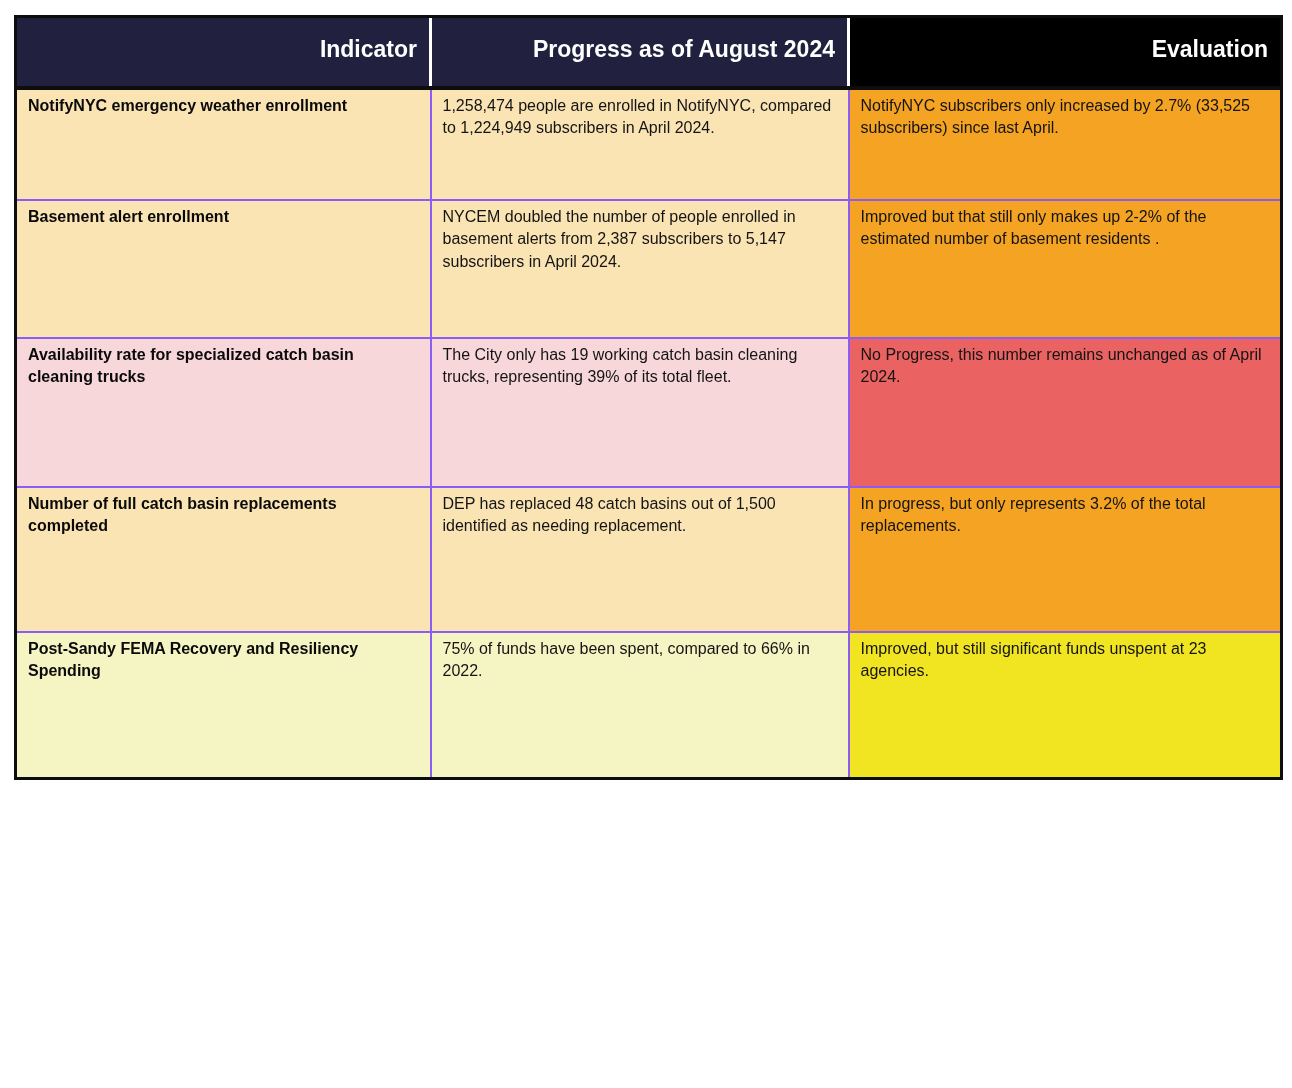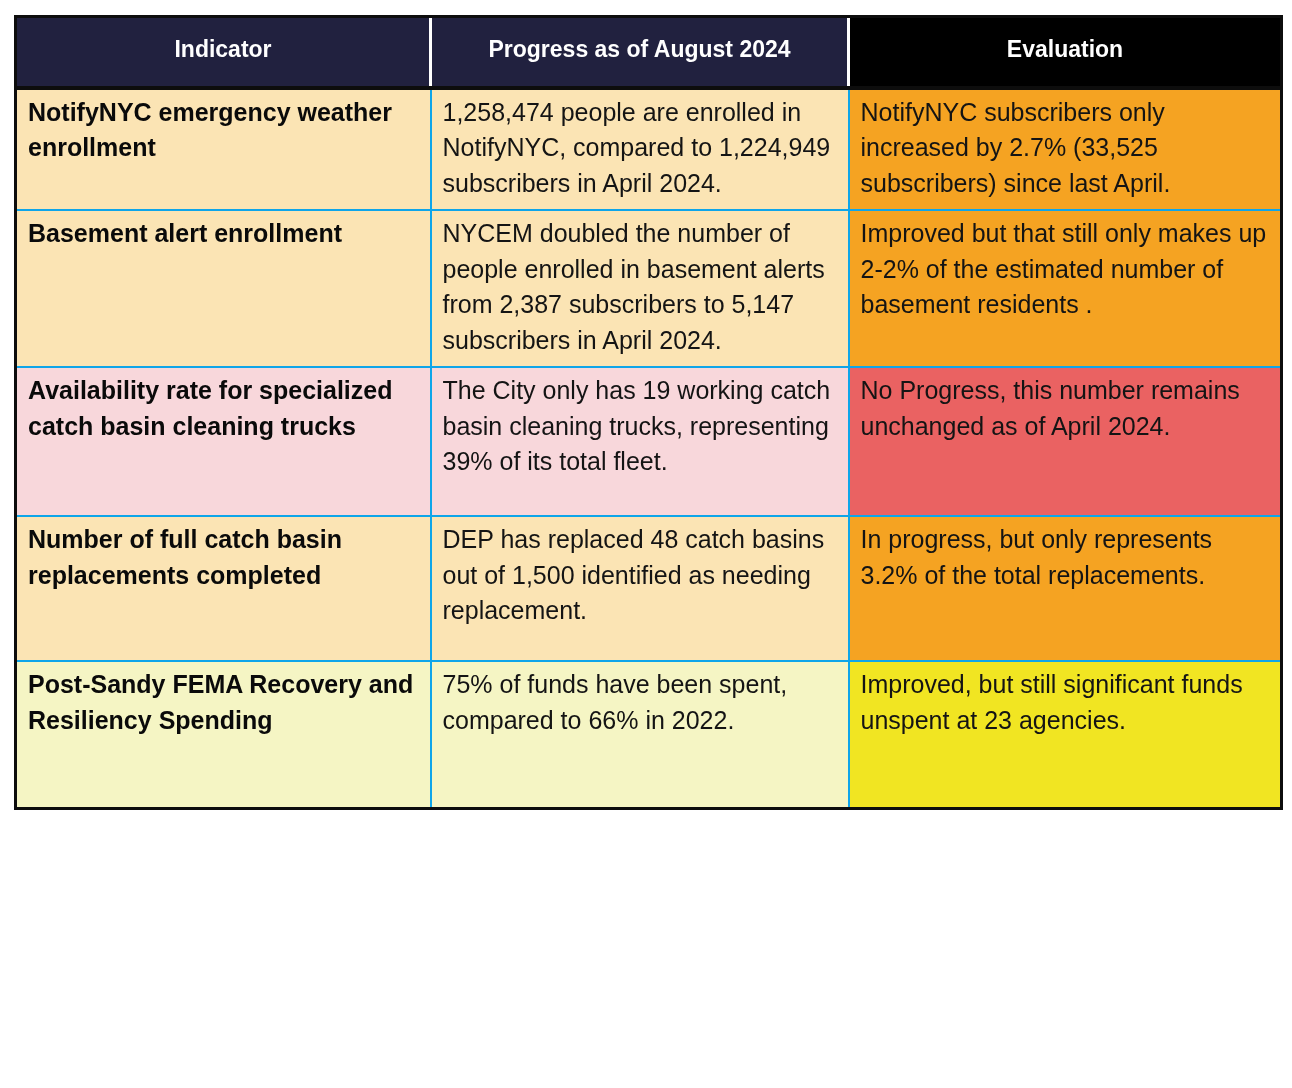--- a/index.html
+++ b/index.html
@@ -22,35 +22,35 @@
     border: 3px solid #0D0D0D;
   }
   col.c1 { width: 415px; }
   col.c2 { width: 418px; }
   col.c3 { width: 433px; }
 
   th {
     color: #FFFFFF;
     font-size: 23px;
     font-weight: 700;
-    text-align: center;
+    text-align: right;
     vertical-align: middle;
     padding: 6px 12px 10px 12px;
     border-top: 3px solid #0D0D0D;
     border-bottom: 4px solid #0D0D0D;
   }
   th + th { border-left: 3px solid #FFFFFF; }
   th:first-child { border-left: 3px solid #0D0D0D; }
   th:last-child  { border-right: 3px solid #0D0D0D; }
 
   td {
-    border: 2px solid #0ea5e9;
+    border: 2px solid #8b5cf6;
     vertical-align: top;
     padding: 5px 11px 8px 11px;
-    font-size: 25px;
+    font-size: 16px;
     line-height: 1.42;
     color: #141414;
   }
   td.ind { font-weight: 700; color: #0A0A0A; }
 
   thead tr       { height: 71px;  }
   tbody tr:nth-child(1) { height: 112px; }
   tbody tr:nth-child(2) { height: 138px; }
   tbody tr:nth-child(3) { height: 149px; }
   tbody tr:nth-child(4) { height: 145px; }

